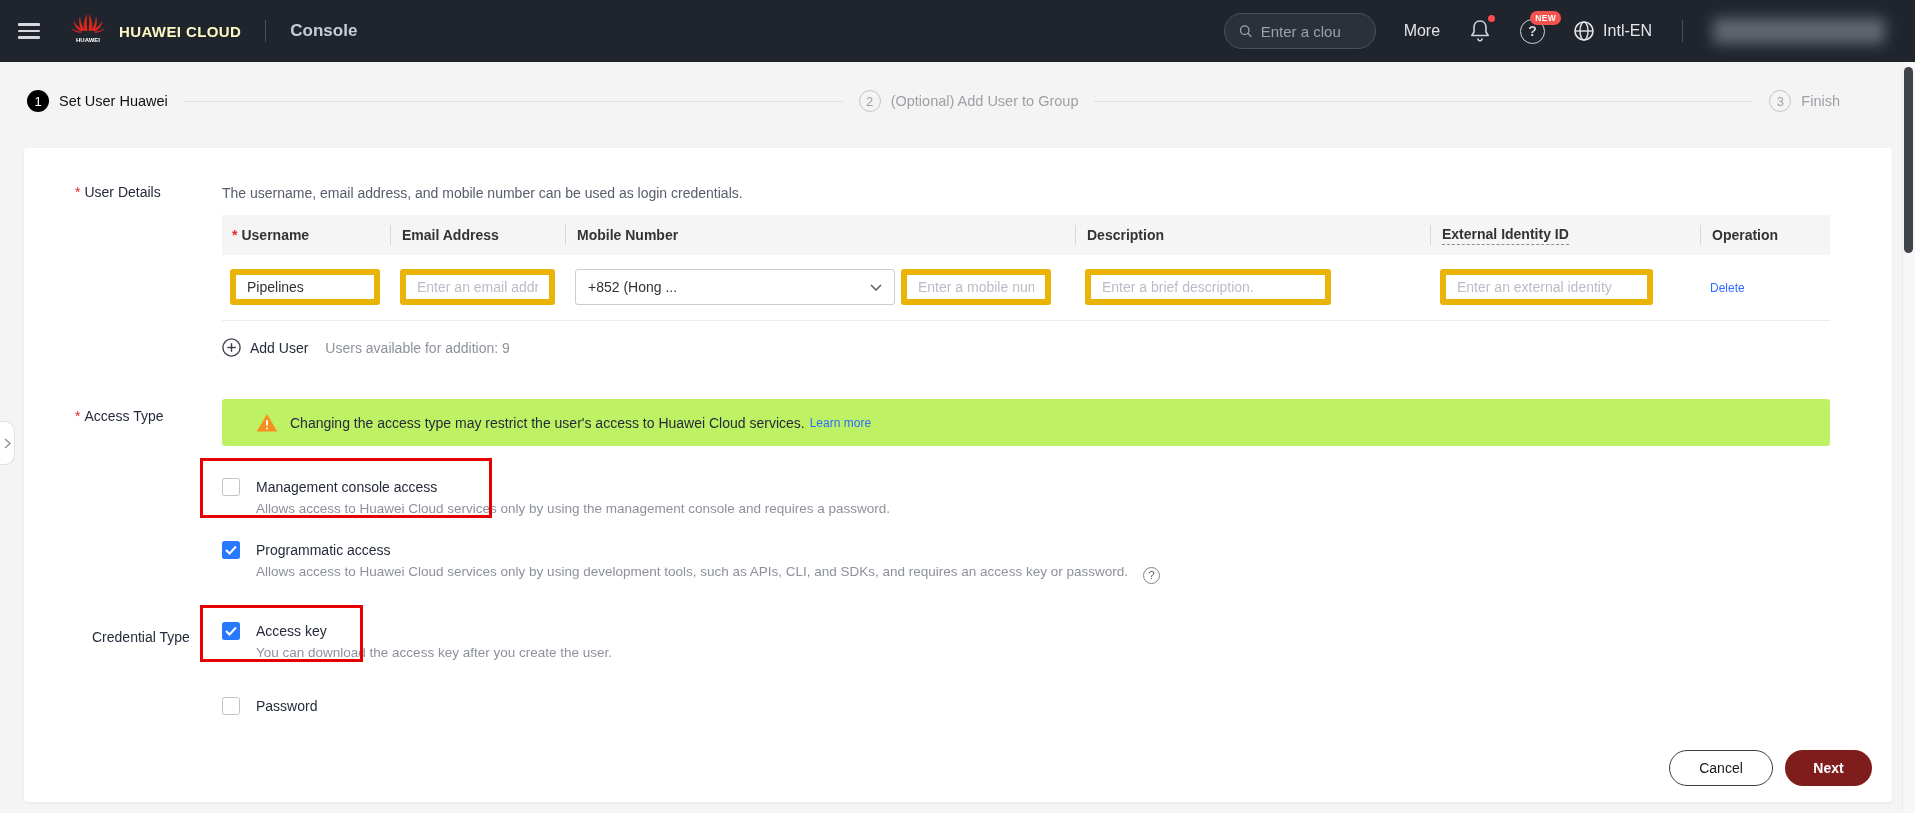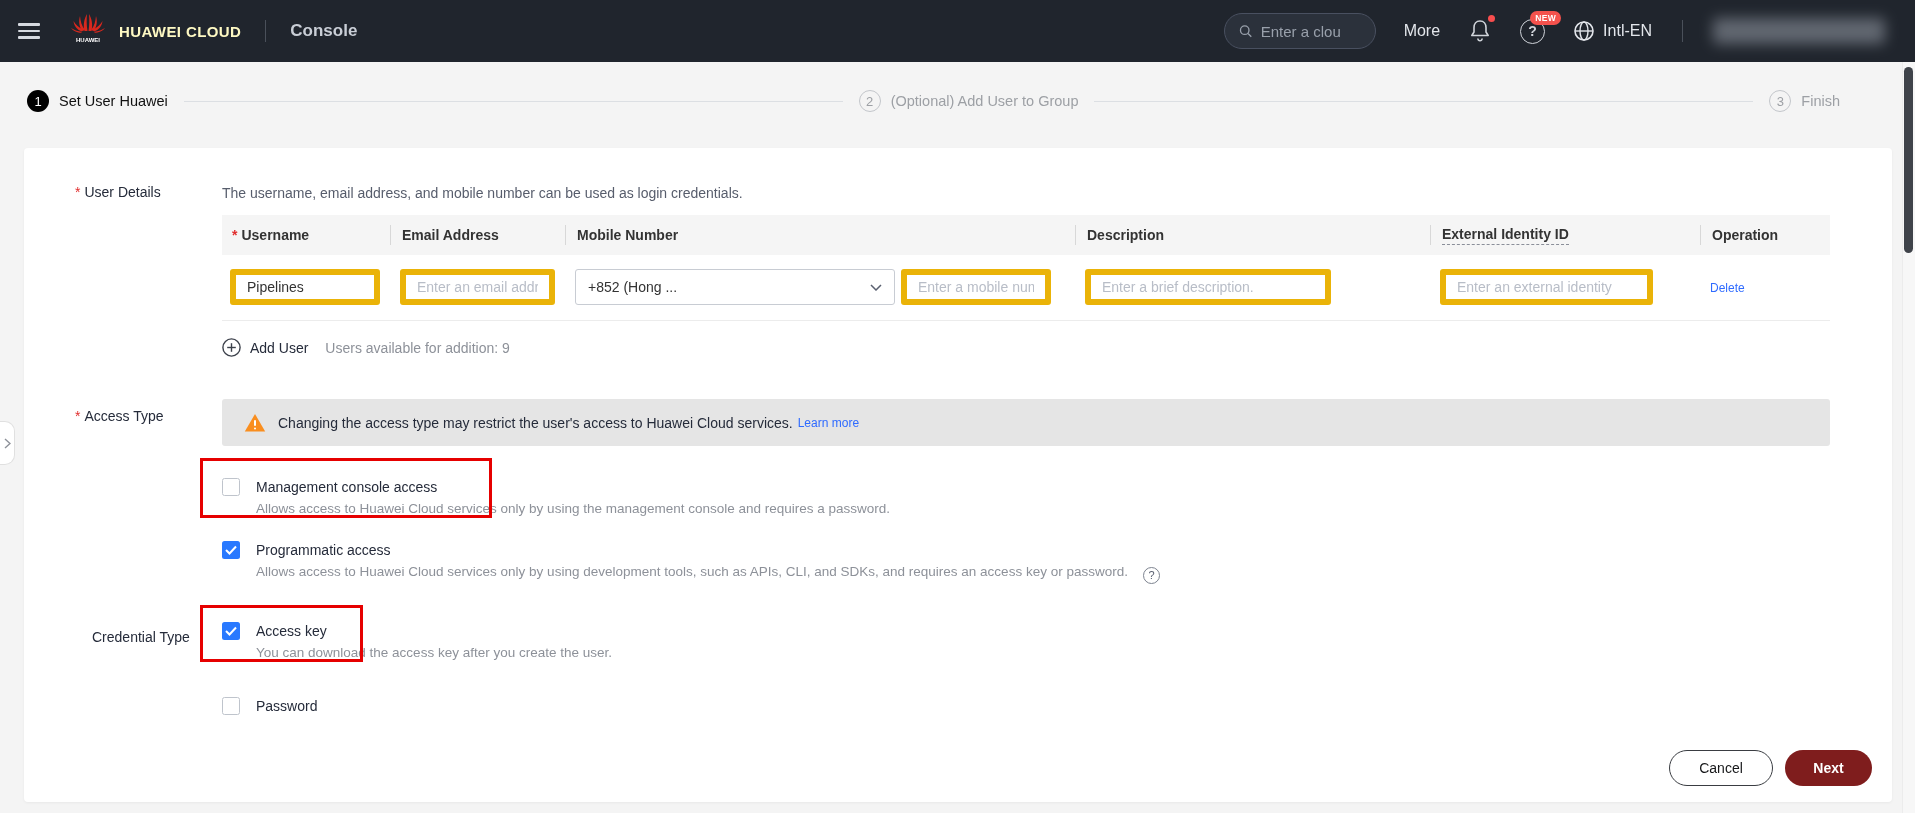--- a/index.html
+++ b/index.html
@@ -96,22 +96,22 @@
     font-size:14px; color:#333; cursor:pointer; background:#fff;
   }
   .link { color:#2f6bff; font-size:12px; cursor:pointer; text-decoration:none; }
 
   .add-user-row { display:flex; align-items:center; margin-top:17px;text-align:right; }
   .add-user-label { font-size:14px; color:#252b3a; margin-left:9px; cursor:pointer; }
   .avail-note { font-size:14px; color:#8d9199; margin-left:17px; }
 
   .row-gap { margin-top:42px; }
   .banner {
-    width:1608px; height:47px; background:#e5e5e5; border-radius:3px;
-    display:flex; align-items:center; padding-left:22px; font-size:14px; color:#252b3a;
+    width:1608px; height:47px; background:#bef264; border-radius:3px;
+    display:flex; align-items:center; padding-left:34px; font-size:14px; color:#252b3a;
   }
   .banner .link { margin-left:5px; }
   .warn-icon { margin-right:12px; display:flex; }
 
   .option { display:flex; }
   .cb {
     width:18px; height:18px; border-radius:2.5px; margin-right:16px; margin-top:1px;
     flex-shrink:0; cursor:pointer; display:flex; align-items:center; justify-content:center;
   }
   .cb.checked { background:#2979ff; }

